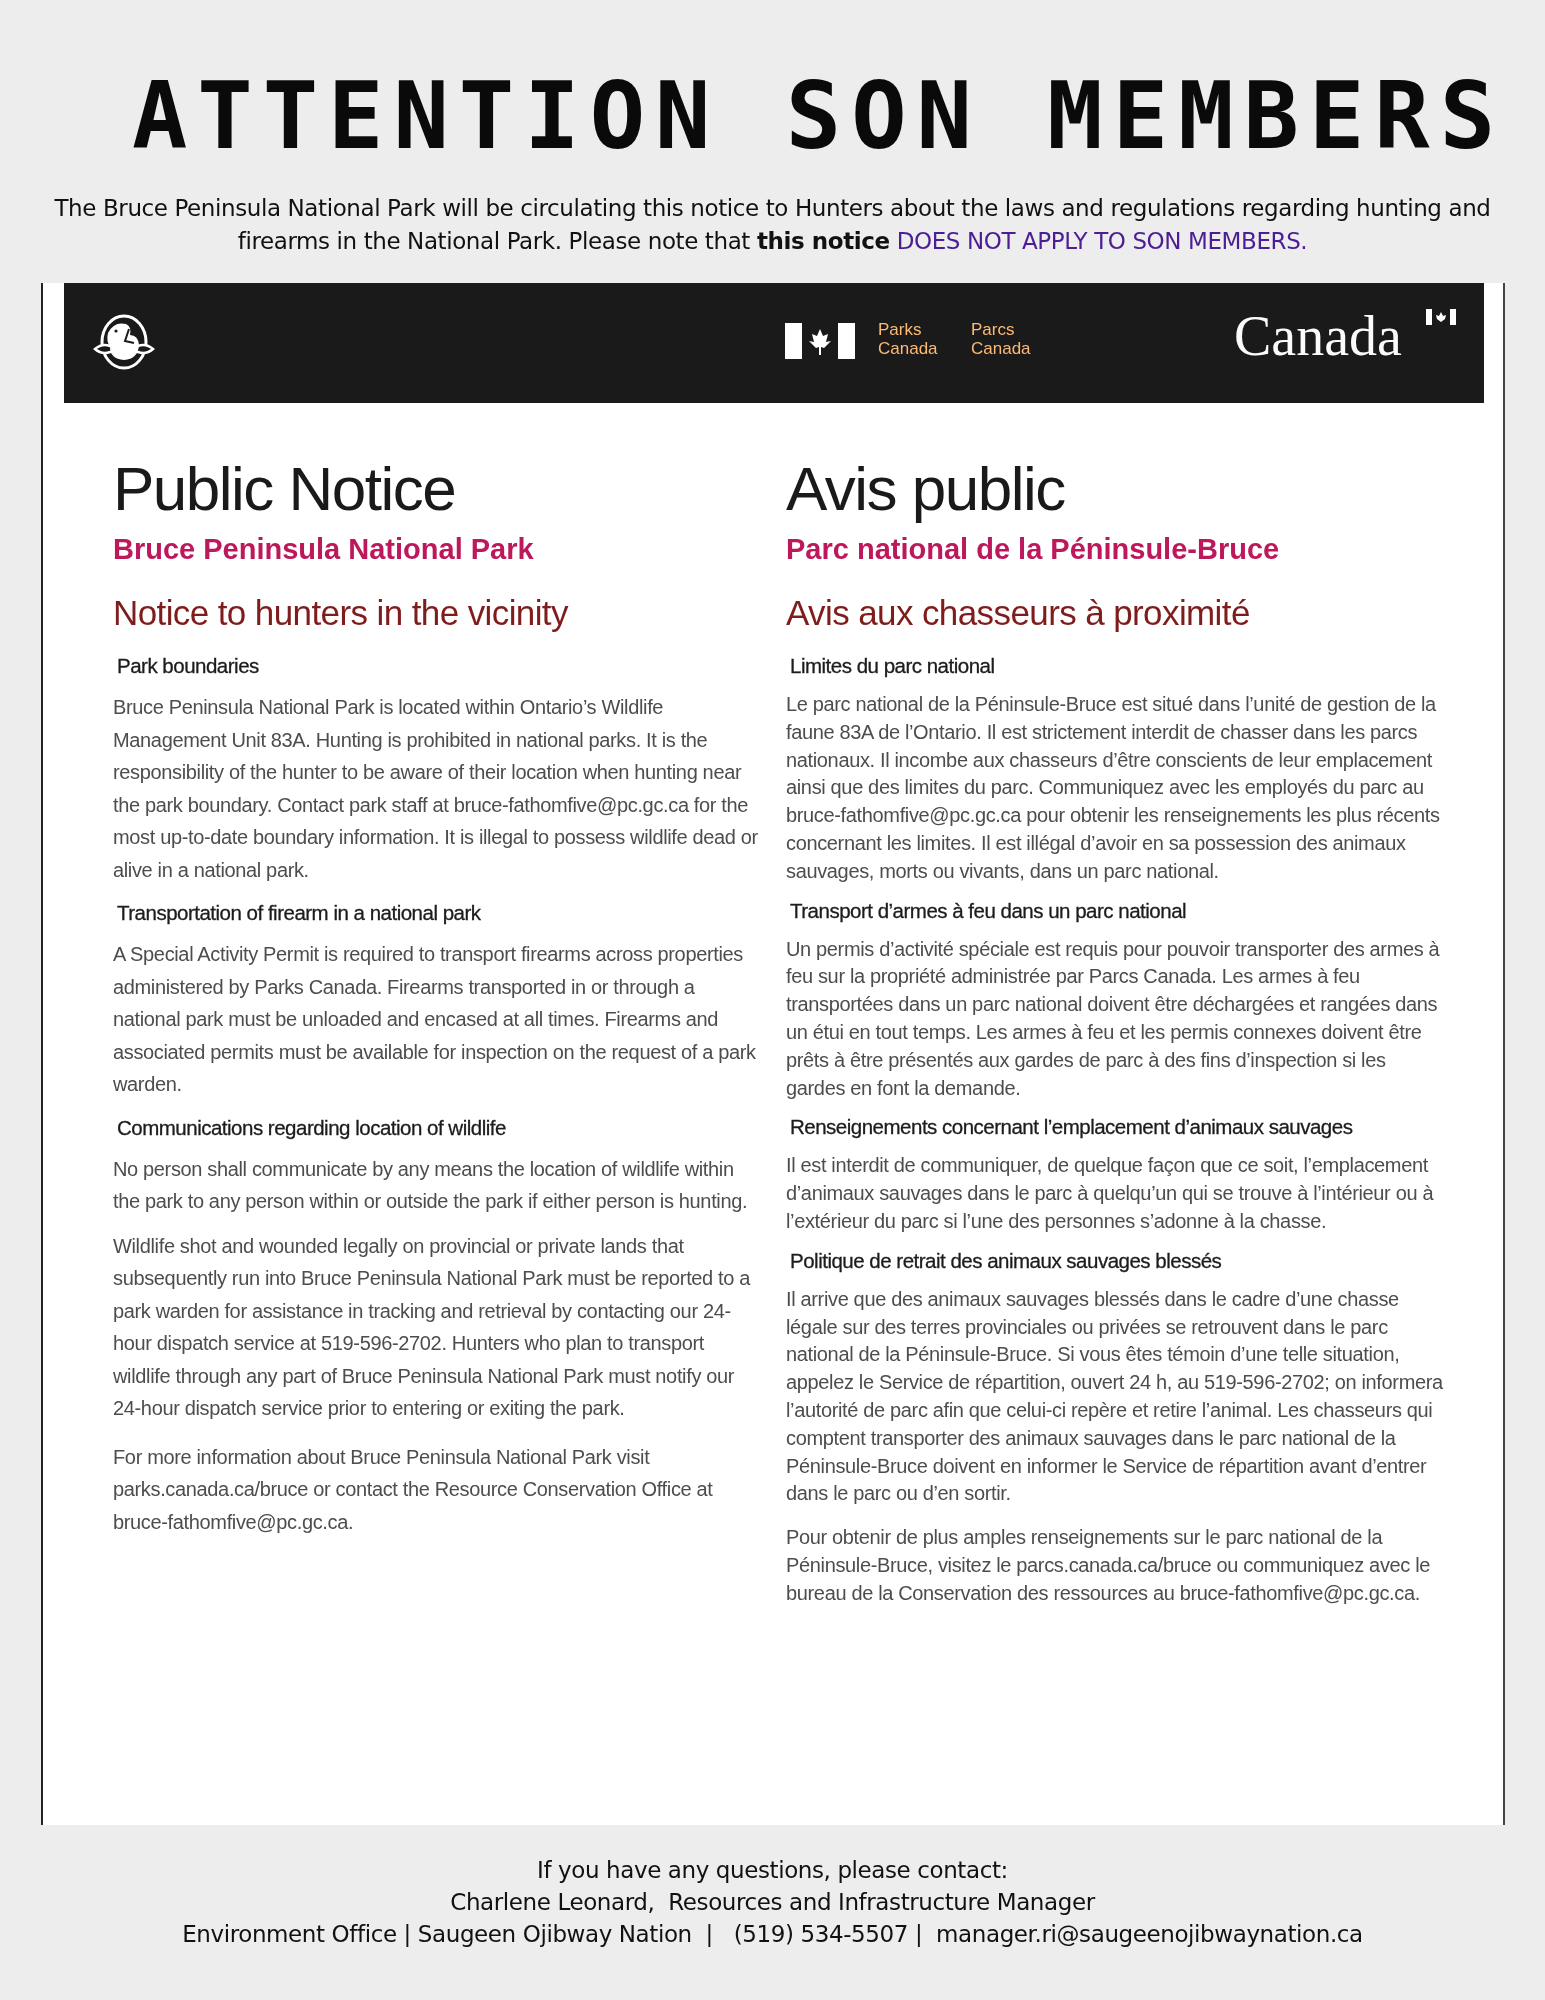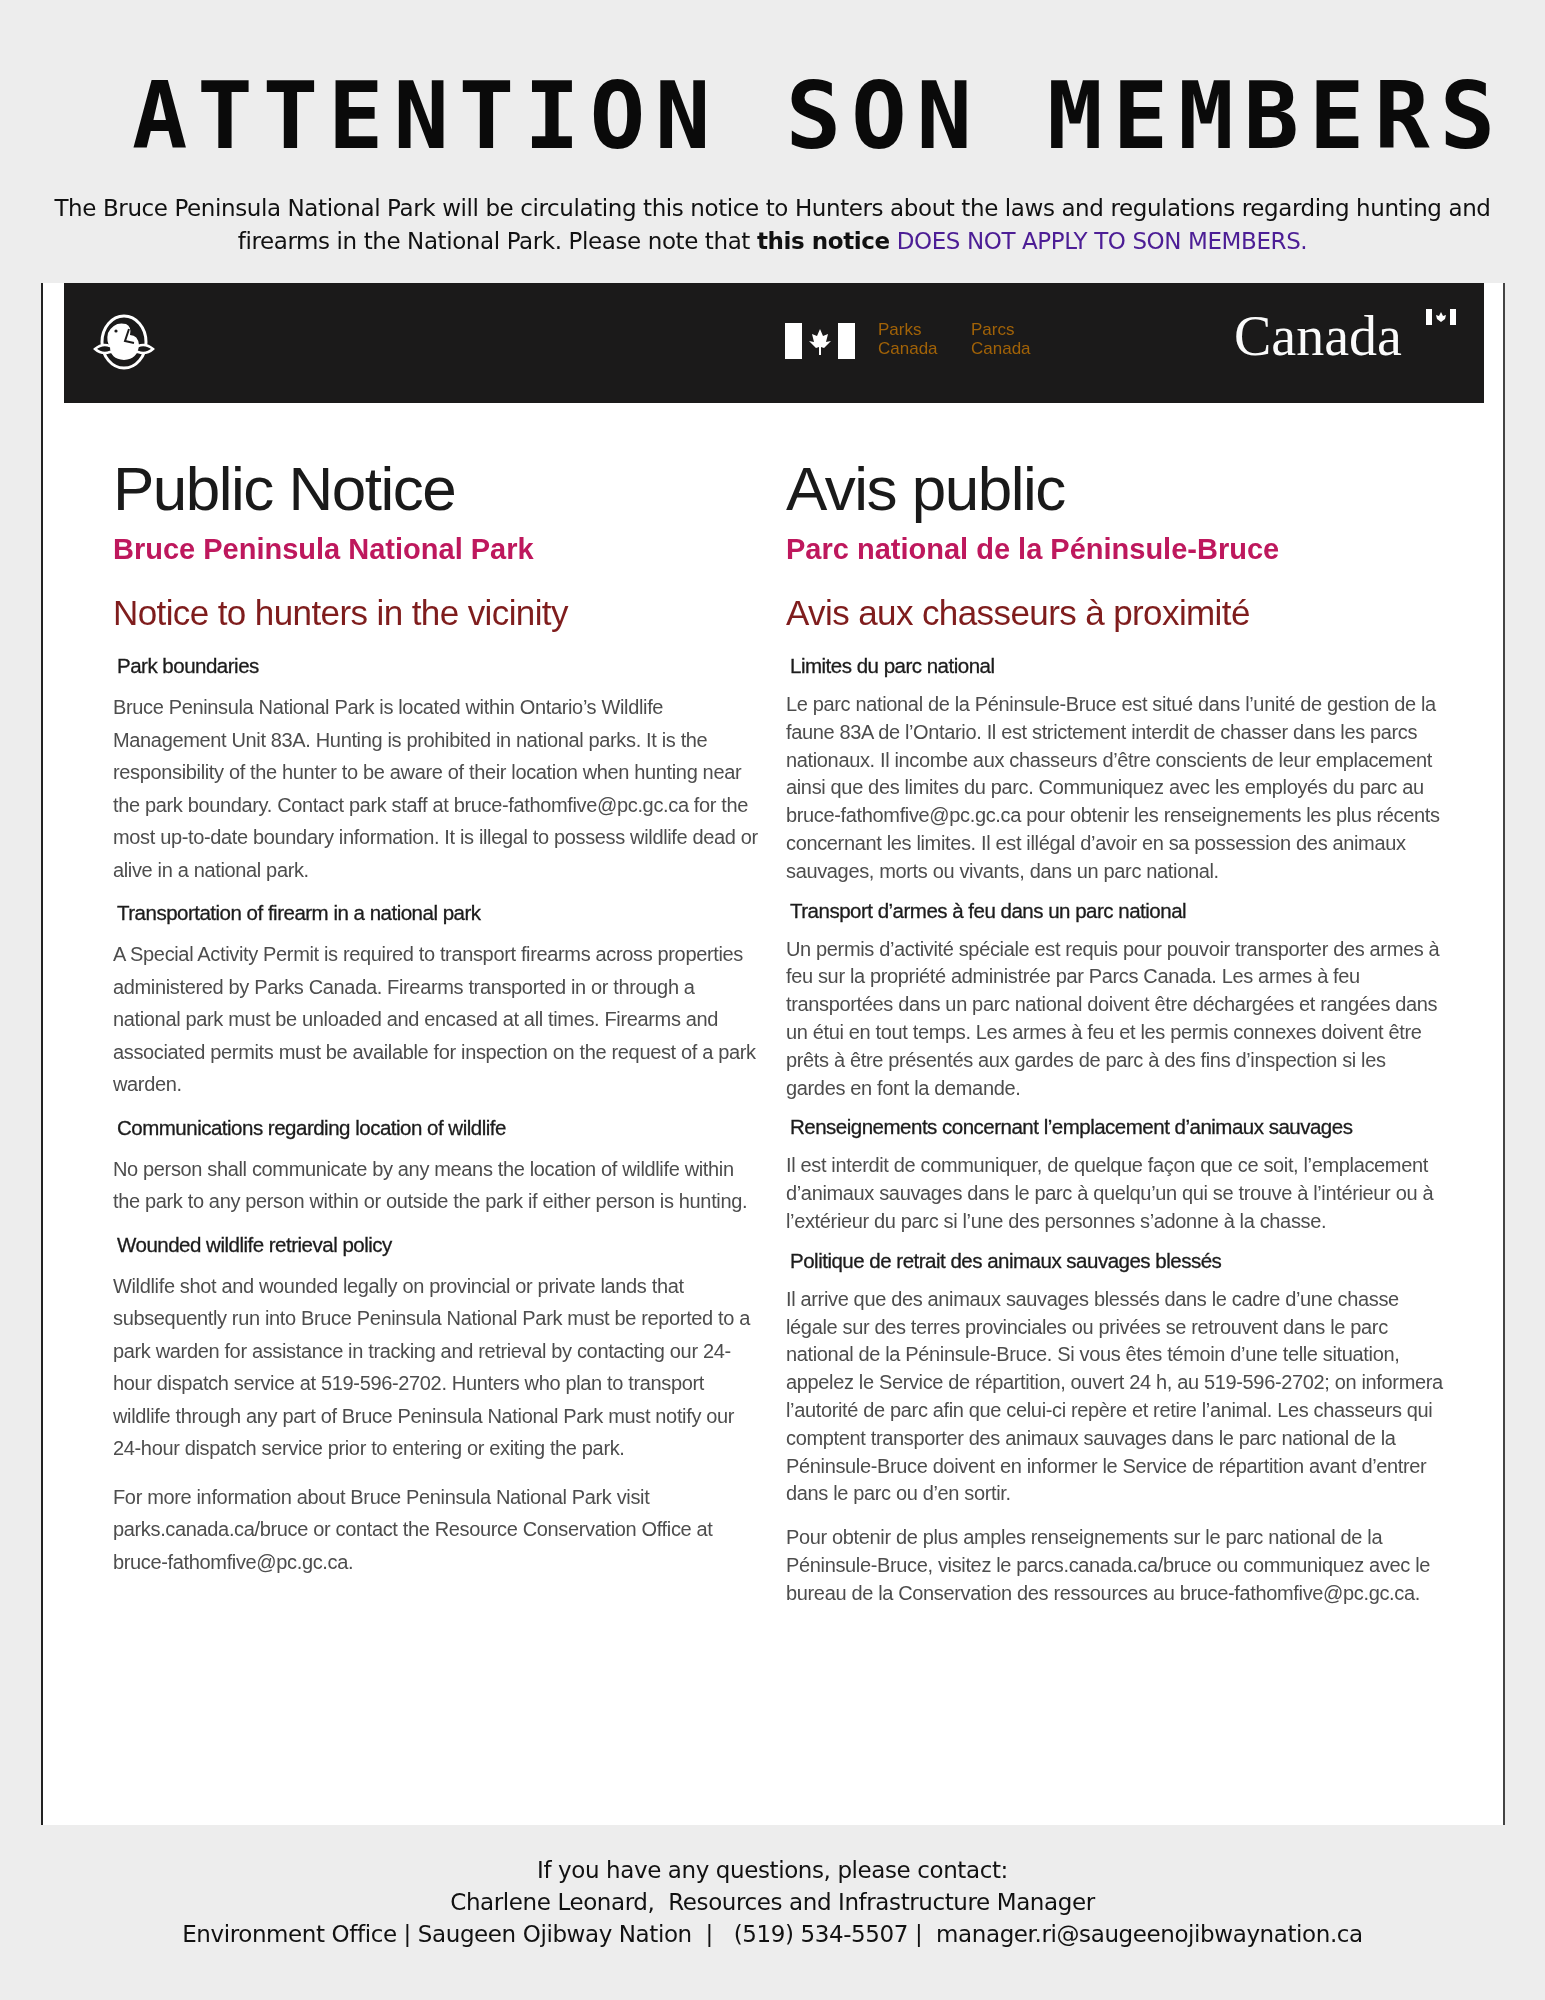--- a/index.html
+++ b/index.html
@@ -43,21 +43,21 @@
     position: absolute; left: 21px; top: 0; width: 1420px; height: 120px;
     background: #1b1a1a;
   }
   .beaver {
     position: absolute; left: 28px; top: 30px; width: 64px; height: 58px;
   }
   .pc-flag { position: absolute; left: 721px; top: 40px; width: 70px; height: 36px; }
   .pc-text {
     position: absolute; top: 37px;
     font-family: "Liberation Sans", sans-serif;
-    color: #a16207; font-size: 17px; line-height: 19px;
+    color: #fdba74; font-size: 17px; line-height: 19px;
   }
   .pc-en { left: 814px; }
   .pc-fr { left: 907px; }
   .wordmark {
     position: absolute; left: 1170px; top: 18px;
     font-family: "Liberation Serif", serif;
     color: #fafafa; font-size: 56px; line-height: 70px;
   }
   .wordmark-flag { position: absolute; left: 1362px; top: 26px; width: 30px; height: 16px; }
 
@@ -140,21 +140,20 @@
   <div class="col col-en">
     <h1>Public Notice</h1>
     <h2>Bruce Peninsula National Park</h2>
     <h3>Notice to hunters in the vicinity</h3>
     <p class="sec-head first">Park boundaries</p>
     <p class="body">Bruce Peninsula National Park is located within Ontario’s Wildlife Management Unit 83A. Hunting is prohibited in national parks. It is the responsibility of the hunter to be aware of their location when hunting near the park boundary. Contact park staff at bruce-fathomfive@pc.gc.ca for the most up-to-date boundary information. It is illegal to possess wildlife dead or alive in a national park.</p>
     <p class="sec-head">Transportation of firearm in a national park</p>
     <p class="body">A Special Activity Permit is required to transport firearms across properties administered by Parks Canada. Firearms transported in or through a national park must be unloaded and encased at all times. Firearms and associated permits must be available for inspection on the request of a park warden.</p>
     <p class="sec-head">Communications regarding location of wildlife</p>
     <p class="body">No person shall communicate by any means the location of wildlife within the park to any person within or outside the park if either person is hunting.</p>
-    <p class="sec-head">Wounded wildlife retrieval policy</p>
     <p class="body">Wildlife shot and wounded legally on provincial or private lands that subsequently run into Bruce Peninsula National Park must be reported to a park warden for assistance in tracking and retrieval by contacting our 24-hour dispatch service at 519-596-2702. Hunters who plan to transport wildlife through any part of Bruce Peninsula National Park must notify our 24-hour dispatch service prior to entering or exiting the park.</p>
     <p class="body more">For more information about Bruce Peninsula National Park visit parks.canada.ca/bruce or contact the Resource Conservation Office at bruce-fathomfive@pc.gc.ca.</p>
   </div>
 
   <div class="col col-fr">
     <h1>Avis public</h1>
     <h2>Parc national de la Péninsule-Bruce</h2>
     <h3>Avis aux chasseurs à proximité</h3>
     <p class="sec-head first">Limites du parc national</p>
     <p class="body">Le parc national de la Péninsule-Bruce est situé dans l’unité de gestion de la faune 83A de l’Ontario. Il est strictement interdit de chasser dans les parcs nationaux. Il incombe aux chasseurs d’être conscients de leur emplacement ainsi que des limites du parc. Communiquez avec les employés du parc au bruce-fathomfive@pc.gc.ca pour obtenir les renseignements les plus récents concernant les limites. Il est illégal d’avoir en sa possession des animaux sauvages, morts ou vivants, dans un parc national.</p>

